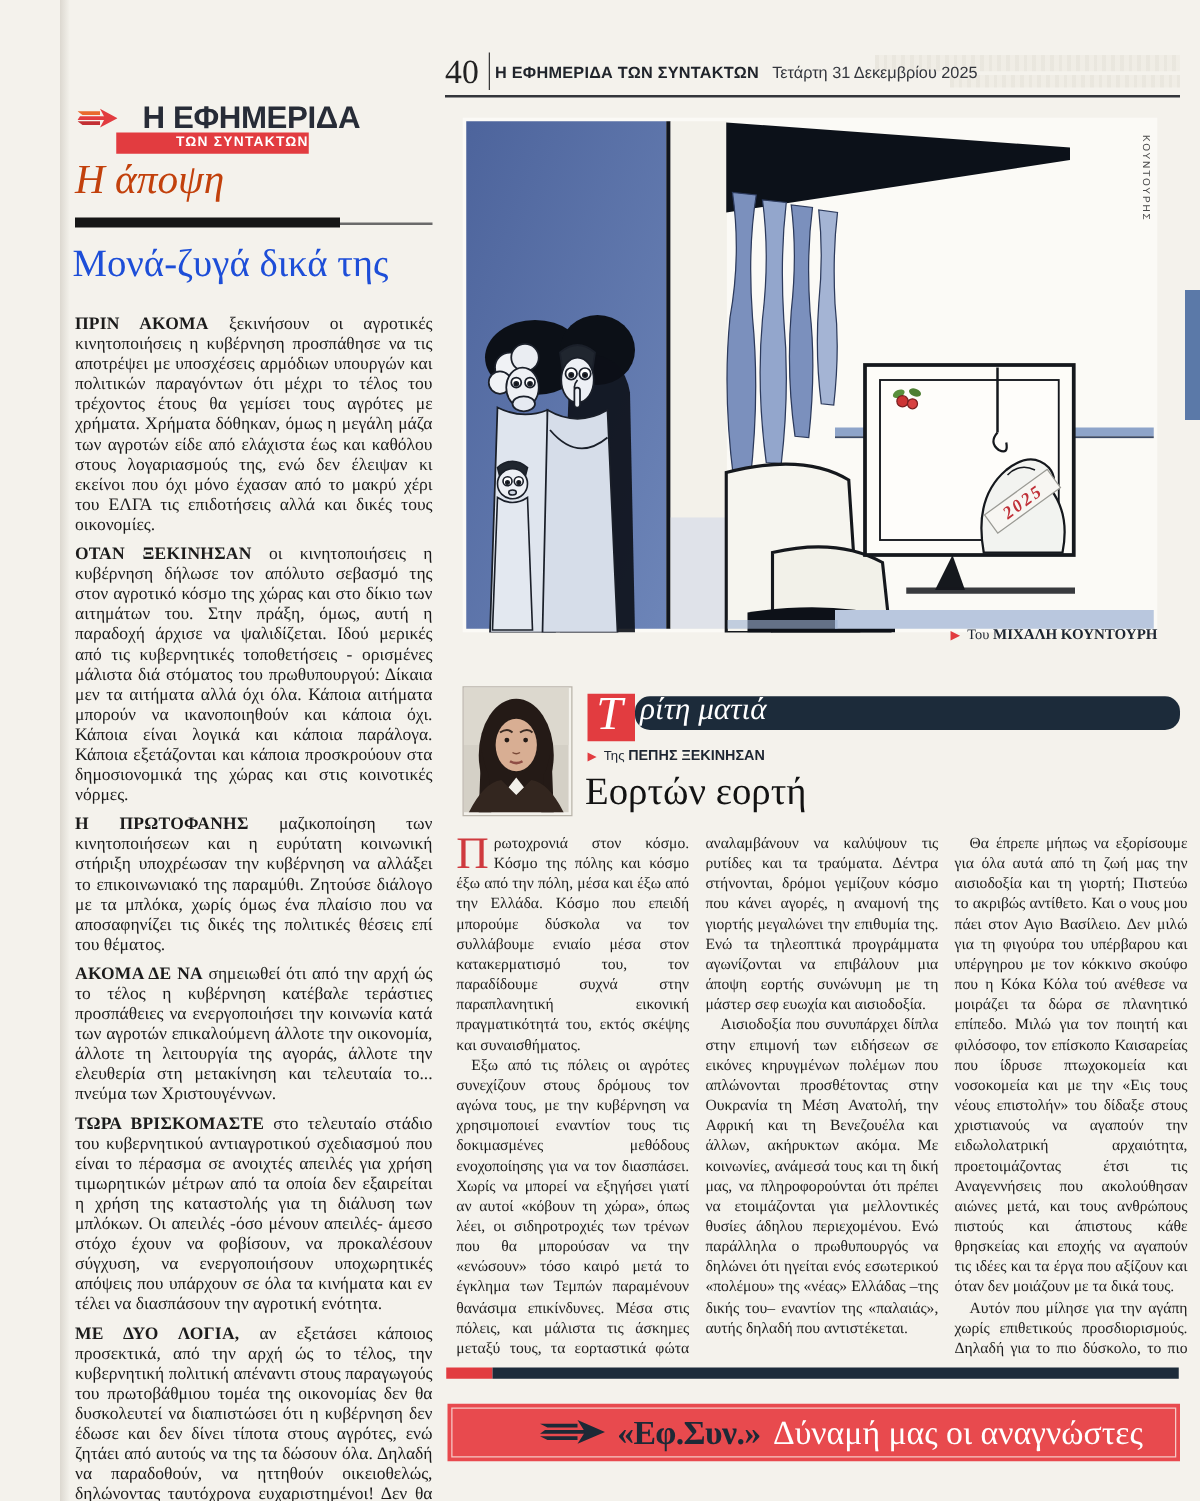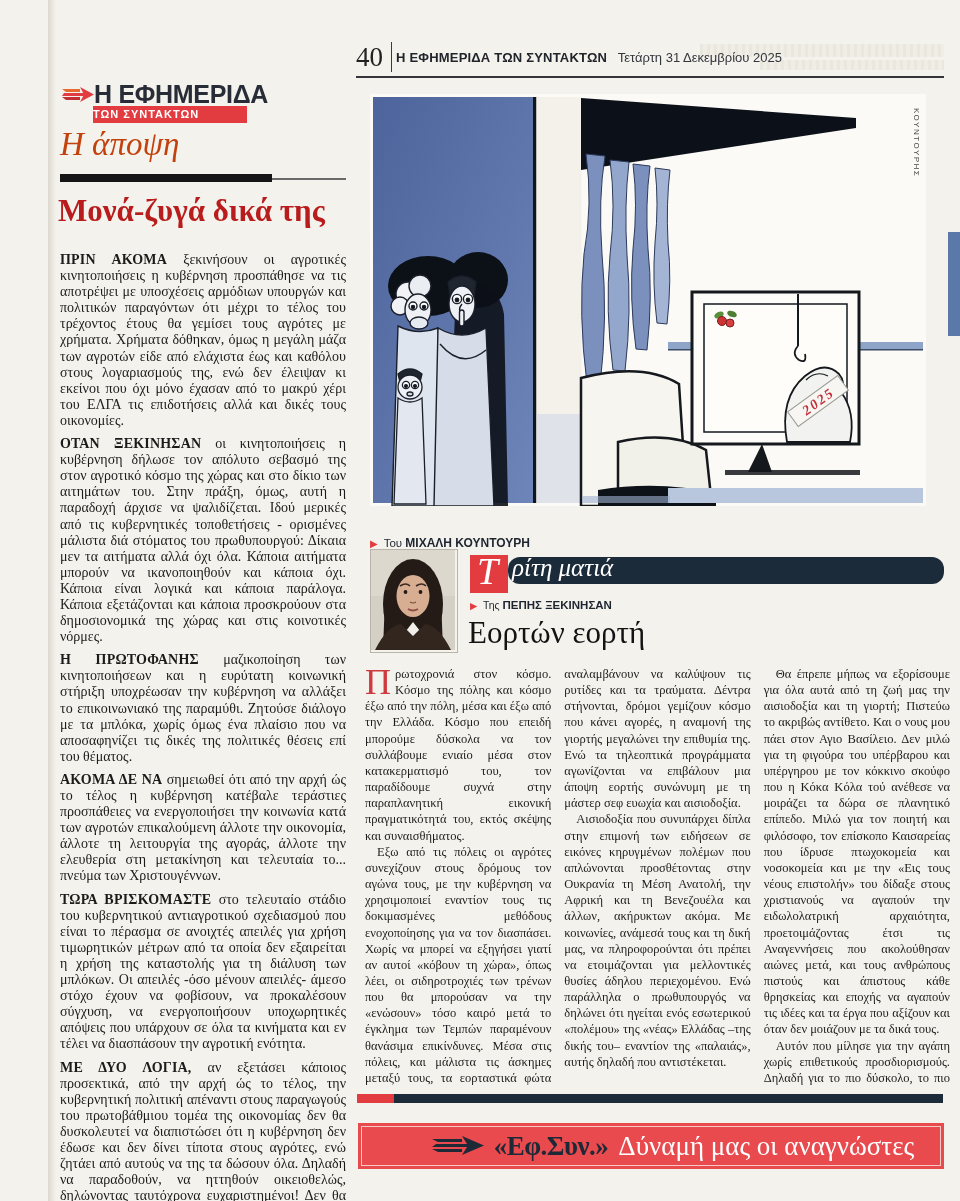--- a/index.html
+++ b/index.html
@@ -16,41 +16,41 @@
     padding-right:8px;border-right:1.5px solid #3a3a3a;line-height:30px;
   }
   .hdr-strip{position:absolute;left:396px;top:50px;font-size:13px;color:#20242b;white-space:nowrap;text-align:right;}
   .hdr-strip .pname{font-weight:bold;letter-spacing:.2px;}
   .hdr-strip .pdate{font-weight:normal;color:#33363d;margin-left:7px;}
   .hdr-rule{position:absolute;left:356px;top:76px;width:588px;height:2px;background:#33353a;}
   .tex{position:absolute;background:repeating-linear-gradient(90deg,#e7e4db 0 3px,#efece4 3px 7px);opacity:.8;}
 
   
   .mast{position:absolute;left:62px;top:80px;width:284px;}
-  .mast-row{display:flex;align-items:center;gap:0;}
+  .mast-row{display:flex;align-items:center;gap:20px;}
   .mast-title{font-family:"Liberation Sans","DejaVu Sans",sans-serif;font-weight:bold;
     font-size:25px;letter-spacing:-.3px;color:#272c37;}
   .mast-sub{position:absolute;left:31px;top:26px;width:154px;height:17px;background:#e23c40;
     color:#fff;font-family:"Liberation Sans",sans-serif;font-weight:bold;font-size:11px;
-    text-align:left;line-height:17px;letter-spacing:1px;}
+    text-align:right;line-height:17px;letter-spacing:1px;}
 
   
   .op-section{position:absolute;left:60px;top:126px;font-style:italic;font-size:33px;color:#c2410c;}
   .op-rule-thin{position:absolute;left:60px;top:178px;width:286px;height:1.5px;background:#6a6a6a;}
   .op-rule-thick{position:absolute;left:60px;top:174px;width:212px;height:8px;background:#161616;}
-  .op-title{position:absolute;left:58px;top:194px;width:300px;font-size:31px;line-height:34px;color:#b91c1c;font-weight:bold;}
+  .op-title{position:absolute;left:58px;top:194px;width:300px;font-size:31px;line-height:34px;color:#1d4ed8;}
   .op-body{position:absolute;left:60px;top:252px;width:286px;
     font-size:14px;line-height:16.1px;text-align:justify;color:#1b1b1b;}
   .op-body p{margin:0 0 7px 0;}
   .op-body .lead{font-weight:bold;letter-spacing:.2px;}
 
   
   .cartoon{position:absolute;left:370px;top:94px;width:556px;height:412px;}
-  .cartoon-credit{position:absolute;left:370px;top:536px;width:556px;text-align:left;
-    font-family:Liberation Sans, sans-serif;font-size:11.5px;color:#1d2531;}
+  .cartoon-credit{position:absolute;left:370px;top:500px;width:556px;text-align:right;
+    font-family:Liberation Serif, serif;font-size:11.5px;color:#1d2531;}
   .cartoon-credit .arrow{color:#e23c40;font-size:10px;margin-right:3px;}
   .cartoon-credit b{font-size:12px;}
   .side-tab{position:absolute;left:948px;top:232px;width:12px;height:104px;background:#5b79a8;}
 
   
   .tm-photo{position:absolute;left:370px;top:549px;width:86px;height:102px;border:1px solid #b9b4aa;}
   .tm-redbox{position:absolute;left:470px;top:555px;width:38px;height:38px;background:#e23c40;}
   .tm-redbox span{position:absolute;left:7px;top:-6px;color:#fff;font-style:italic;font-size:38px;}
   .tm-navybar{position:absolute;left:508px;top:557px;width:436px;height:27px;background:#1c2b3a;border-radius:12px;}
   .tm-navybar span{position:absolute;left:4px;top:-3px;color:#fff;font-style:italic;font-size:25px;}

